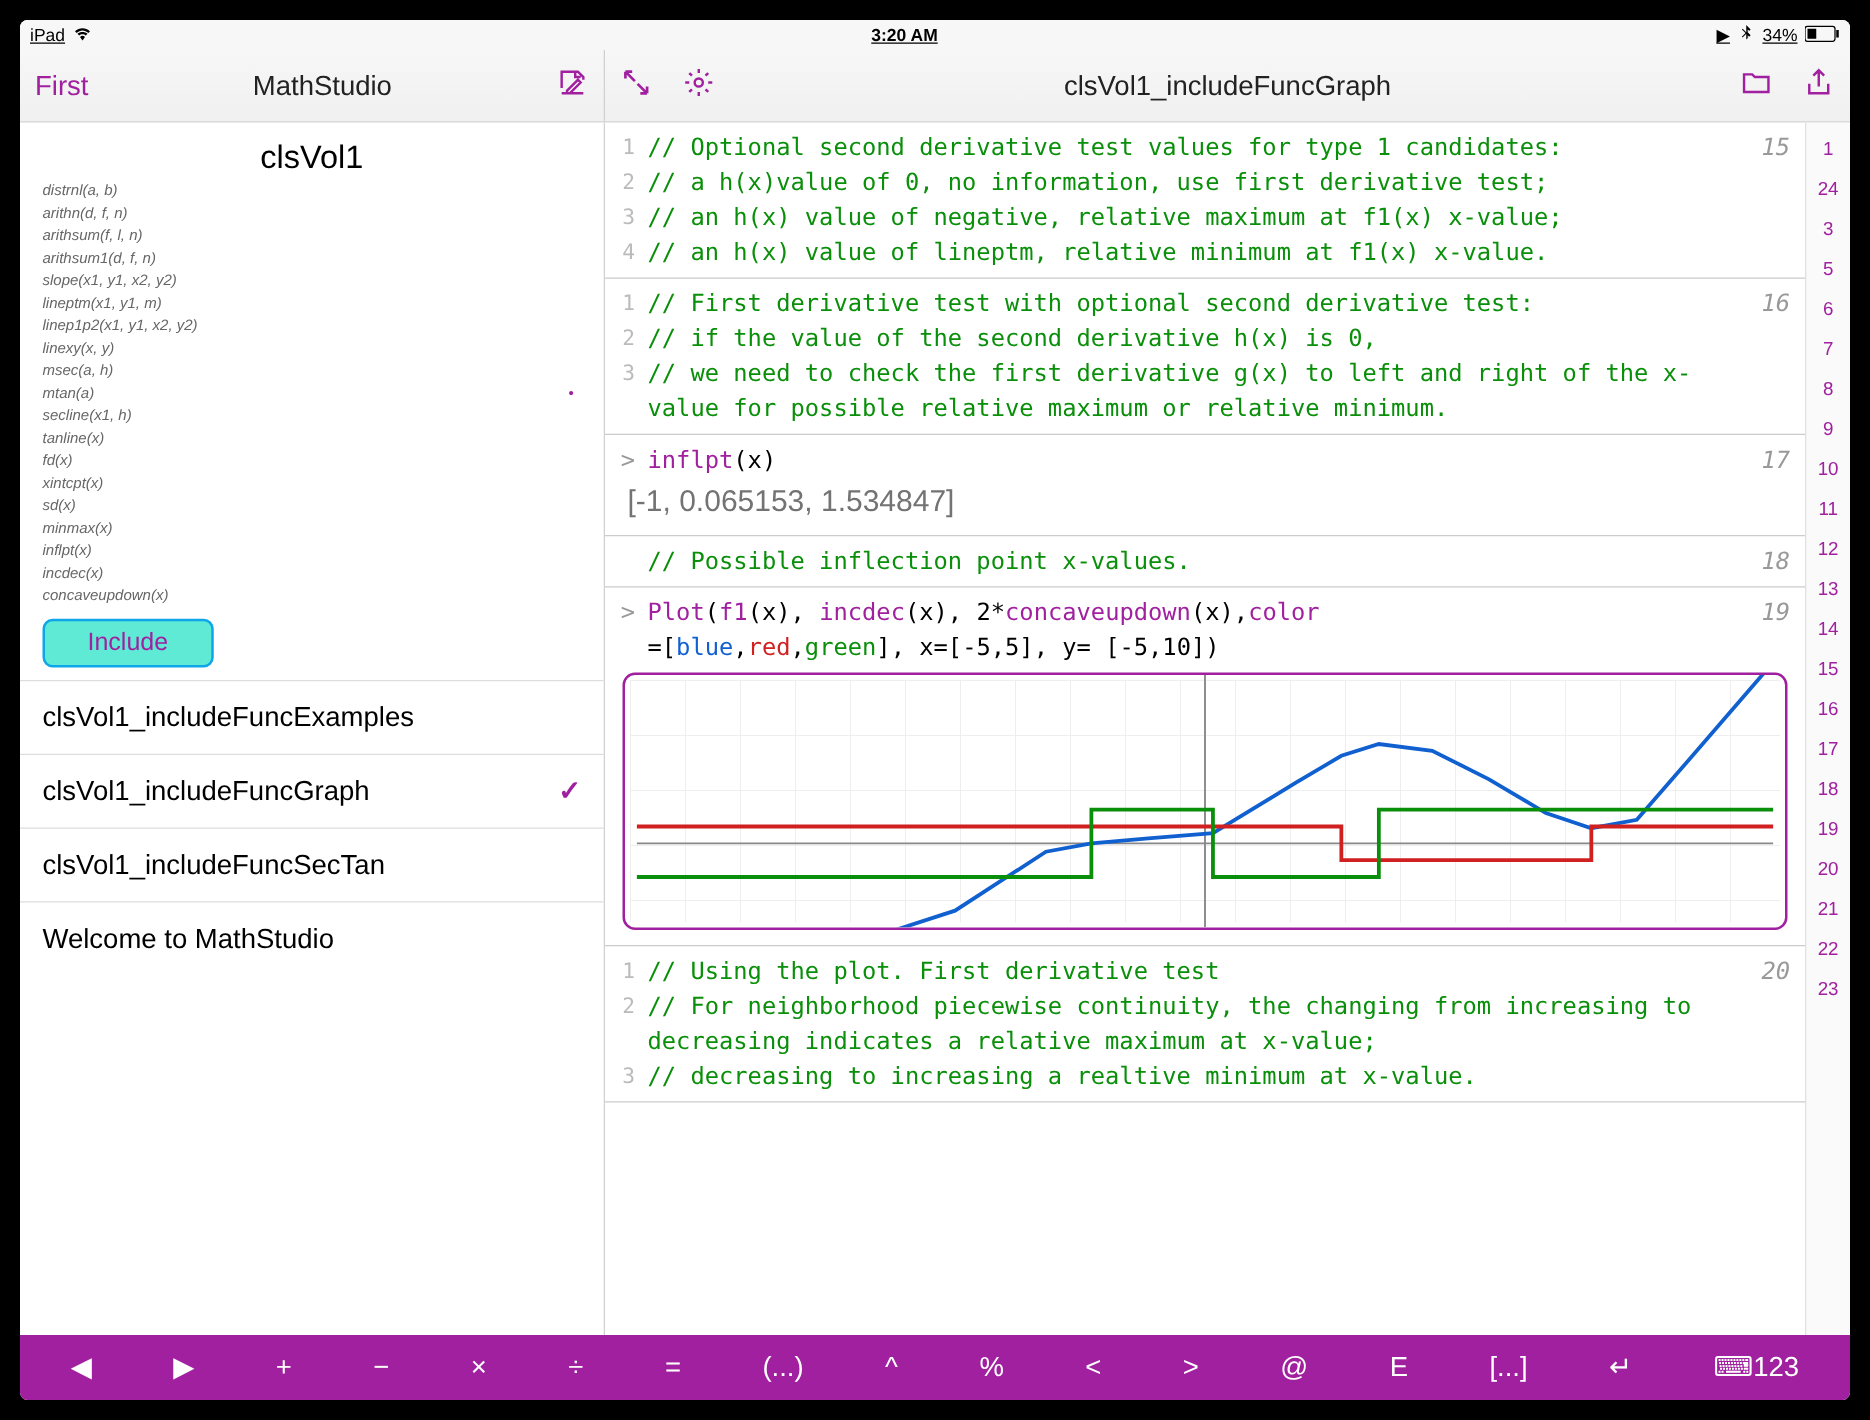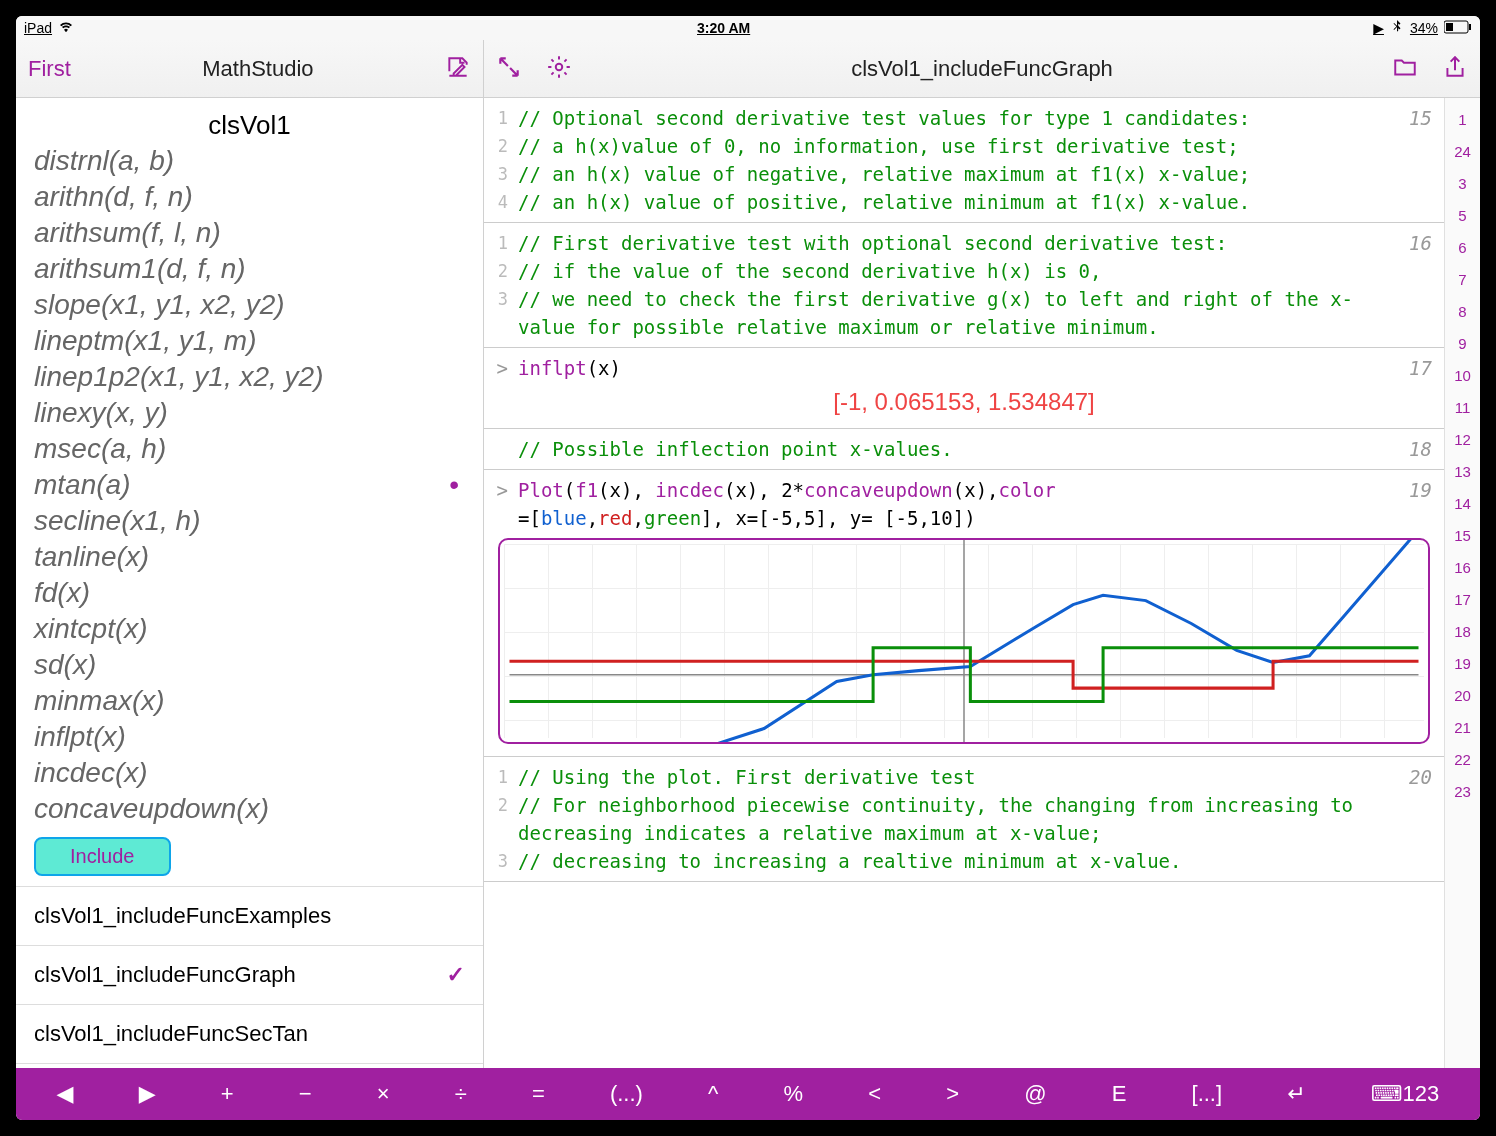--- a/index.html
+++ b/index.html
@@ -85,21 +85,21 @@
   overflow-y: auto;
   padding: 6px 0;
 }
 .group-header {
   font-size: 26px;
   color: #000;
   padding: 6px 18px 2px;
   text-align: center;
 }
 .fn-item {
-  font-size: 28px;
+  font-size: 12px;
   font-style: italic;
   color: #666;
   padding: 2px 18px;
   cursor: pointer;
   position: relative;
 }
 .fn-item.active::after {
   content: "•";
   color: #a020a0;
   position: absolute;
@@ -178,21 +178,21 @@
   word-break: break-word;
   padding-right: 50px;
 }
 .c-comment { color: #0a8f0a; }
 .c-kw { color: #a020a0; }
 .c-blue { color: #1060d0; }
 .c-red { color: #d02020; }
 .c-green { color: #0a8f0a; }
 .prompt-line { display: flex; padding: 0 8px 0 0; }
 .prompt { width: 34px; text-align: right; color: #999; padding-right: 10px; }
-.result { padding: 6px 18px 6px 18px; font-size: 24px; color: #ef4444; font-family: -apple-system, sans-serif; text-align: center; }
+.result { padding: 6px 18px 6px 18px; font-size: 24px; color: #737373; font-family: -apple-system, sans-serif; }
 .plot-box {
   margin: 6px 14px;
   border: 2px solid #a020a0;
   border-radius: 10px;
   height: 206px;
   background: #fff;
   position: relative;
   overflow: hidden;
 }
 .plot-grid {
@@ -344,21 +344,21 @@
             <div class="code-line">
               <div class="ln">2</div>
               <div class="code"><span class="c-comment">// a h(x)value of 0, no information, use first derivative test;</span></div>
             </div>
             <div class="code-line">
               <div class="ln">3</div>
               <div class="code"><span class="c-comment">// an h(x) value of negative, relative maximum at f1(x) x-value;</span></div>
             </div>
             <div class="code-line">
               <div class="ln">4</div>
-              <div class="code"><span class="c-comment">// an h(x) value of positive, relative minimum at f1(x) x-value.</span></div>
+              <div class="code"><span class="c-comment">// an h(x) value of lineptm, relative minimum at f1(x) x-value.</span></div>
             </div>
           </div>
           <div class="cell">
             <div class="cell-num">16</div>
             <div class="code-line">
               <div class="ln">1</div>
               <div class="code"><span class="c-comment">// First derivative test with optional second derivative test:</span></div>
             </div>
             <div class="code-line">
               <div class="ln">2</div>

